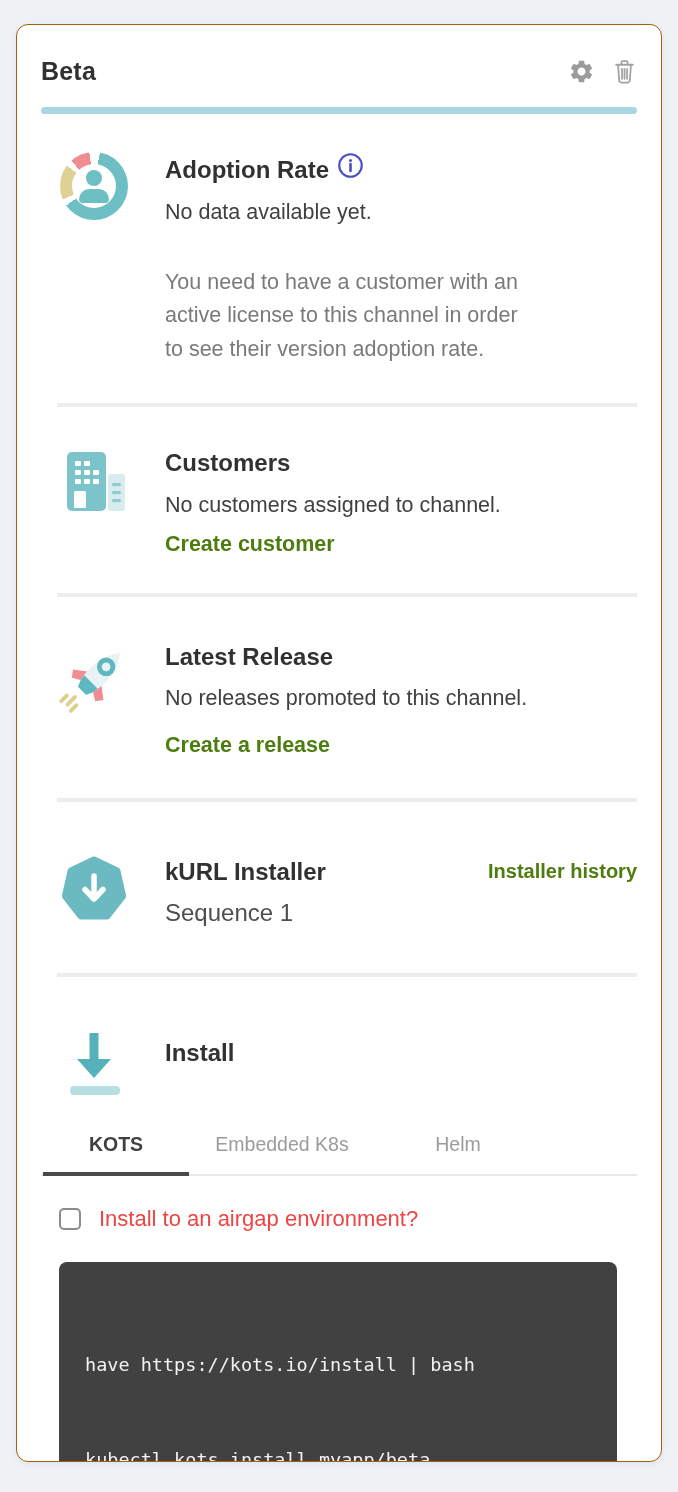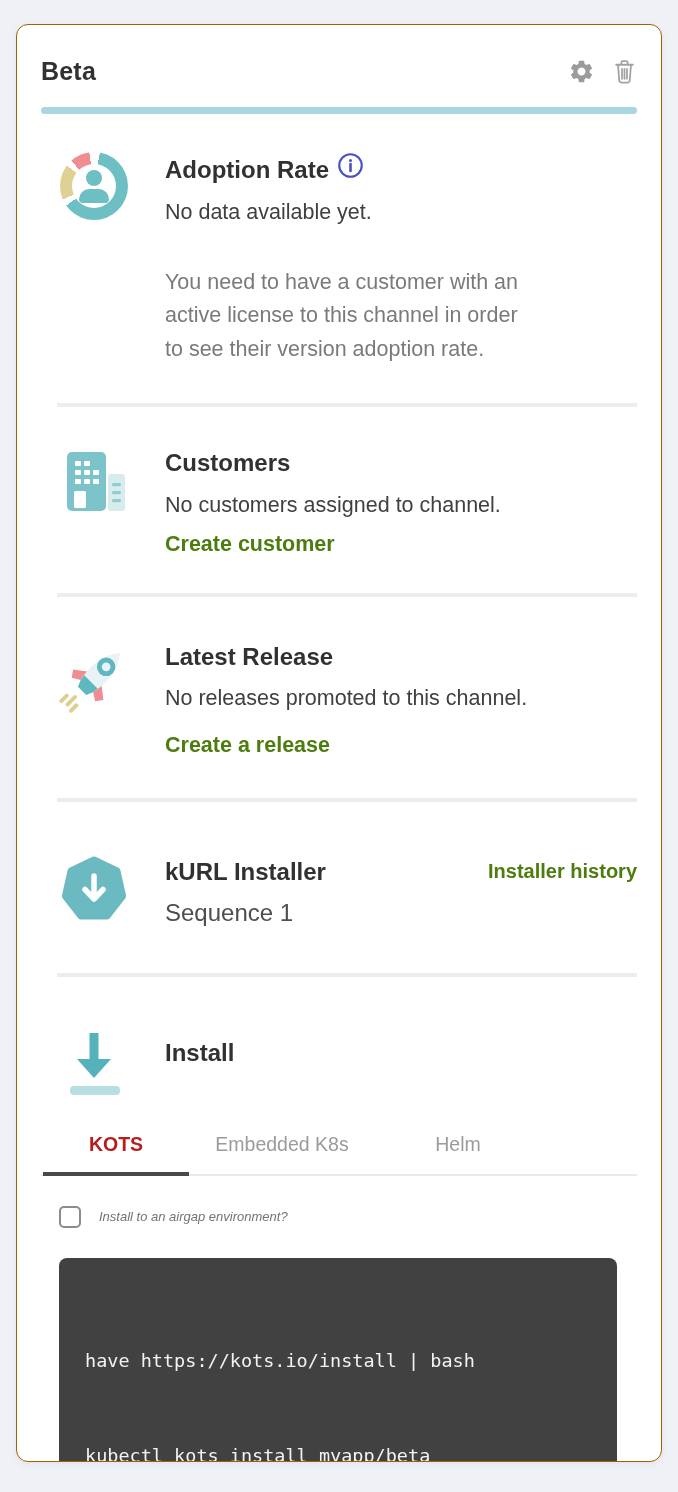--- a/index.html
+++ b/index.html
@@ -60,26 +60,26 @@
   .donut::before { content:""; position:absolute; inset:12px; background:#fff; border-radius:50%; }
   .donut .head { position:absolute; left:26px; top:18px; width:16px; height:16px; border-radius:50%; background:#6ebfc4; z-index:1; }
   .donut .shoulders { position:absolute; left:19px; top:37px; width:30px; height:14px; border-radius:14px 14px 5px 5px; background:#6ebfc4; z-index:1; }
 
   
   .tabs { display:flex; margin-top:30px; border-bottom:2px solid #e9e9ea; }
   .tab { position:relative; font-size:19.5px; color:#9b9b9b; padding-bottom:18px; text-align:center; cursor:pointer; }
   .tab-kots { width:150px; }
   .tab-embedded { width:182px; }
   .tab-helm { width:170px; }
-  .tab.active { color:#b91c1c; font-weight:600; }
+  .tab.active { color:#404040; font-weight:600; }
   .tab.active::after { content:""; position:absolute; left:2px; right:2px; bottom:-2px; height:4px; background:#4a4a4a; }
 
   .airgap { display:flex; align-items:center; gap:18px; margin:30px 0 0 18px; }
   .checkbox { width:22px; height:22px; border:2px solid #8c8c8c; border-radius:5px; background:#fff; flex:none; cursor:pointer; }
-  .airgap-label { font-size:13px; color:#737373;font-style:italic; }
+  .airgap-label { font-size:22px; color:#ef4444; }
 
   .code {
     margin:30px 20px 0 18px;
     background:#414141; border-radius:8px;
     padding:25px 26px;
     font-family:"DejaVu Sans Mono","Liberation Mono",monospace;
     font-size:18.5px; color:#f2f2f2; line-height:1.7;
     white-space:pre;
   }
 </style>

